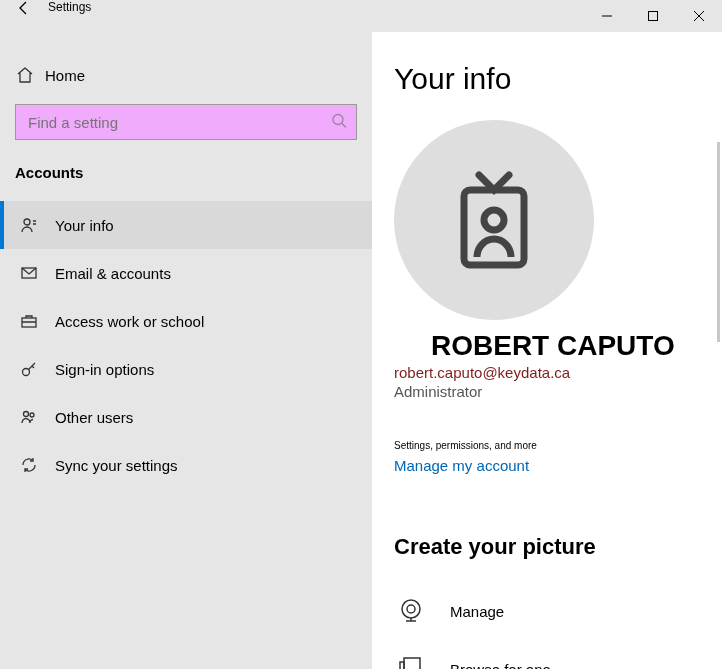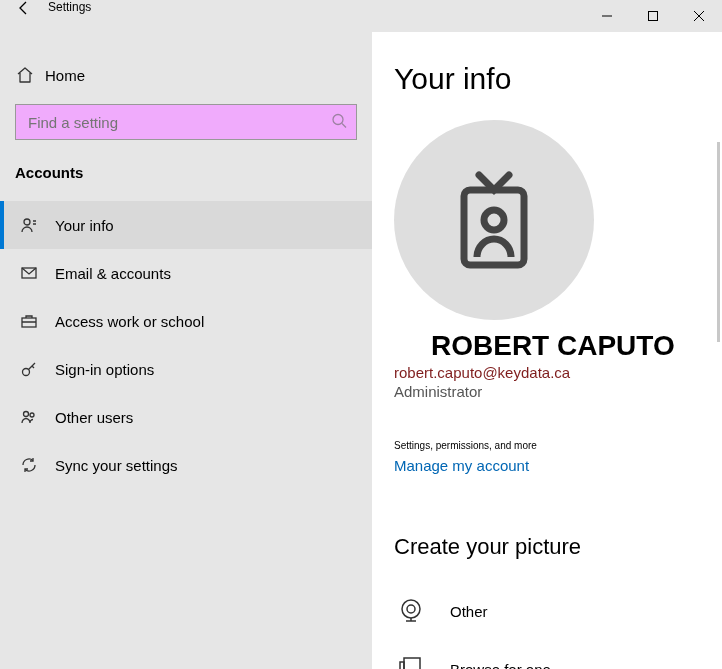--- a/index.html
+++ b/index.html
@@ -132,21 +132,21 @@
       font-weight: 600;
       margin-top: 8px;
       margin-left: 37px;
     }
     .email { font-size: 15px; color: #7f1d1d; margin-top: 2px; }
     .role { font-size: 15px; color: #555; margin-top: 2px; }
     .permtext { font-size: 10px; margin-top: 40px; }
     .link { font-size: 15px; color: #0066b4; margin-top: 6px; cursor: pointer; }
     .content h2 {
       font-size: 22px;
-      font-weight: 400;
+      font-weight: 700;
       margin-top: 60px;
       margin-bottom: 22px;
     }
     .picopt {
       display: flex;
       align-items: center;
       gap: 22px;
       height: 58px;
       font-size: 15px;
     }
@@ -302,21 +302,21 @@
     <h2>Create your picture</h2>
 
     <div class="picopt">
       <span class="picicon">
         <svg width="30" height="30" viewBox="0 0 30 30">
             <circle cx="15" cy="13" r="9" stroke="#333" stroke-width="1.5" fill="none"></circle>
             <circle cx="15" cy="13" r="4" stroke="#333" stroke-width="1.5" fill="none"></circle>
             <path d="M10 25h10M15 22v3" stroke="#333" stroke-width="1.5" fill="none"></path>
           </svg>
       </span>
-      <span>Other</span>
+      <span>Manage</span>
     </div>
 
     <div class="picopt">
       <span class="picicon">
         <svg width="28" height="28" viewBox="0 0 28 28">
             <rect x="7" y="3" width="16" height="22" stroke="#333" stroke-width="1.5" fill="none"></rect>
             <rect x="3" y="7" width="4" height="14" stroke="#333" stroke-width="1.5" fill="none"></rect>
           </svg>
       </span>
       <span>Browse for one</span>

